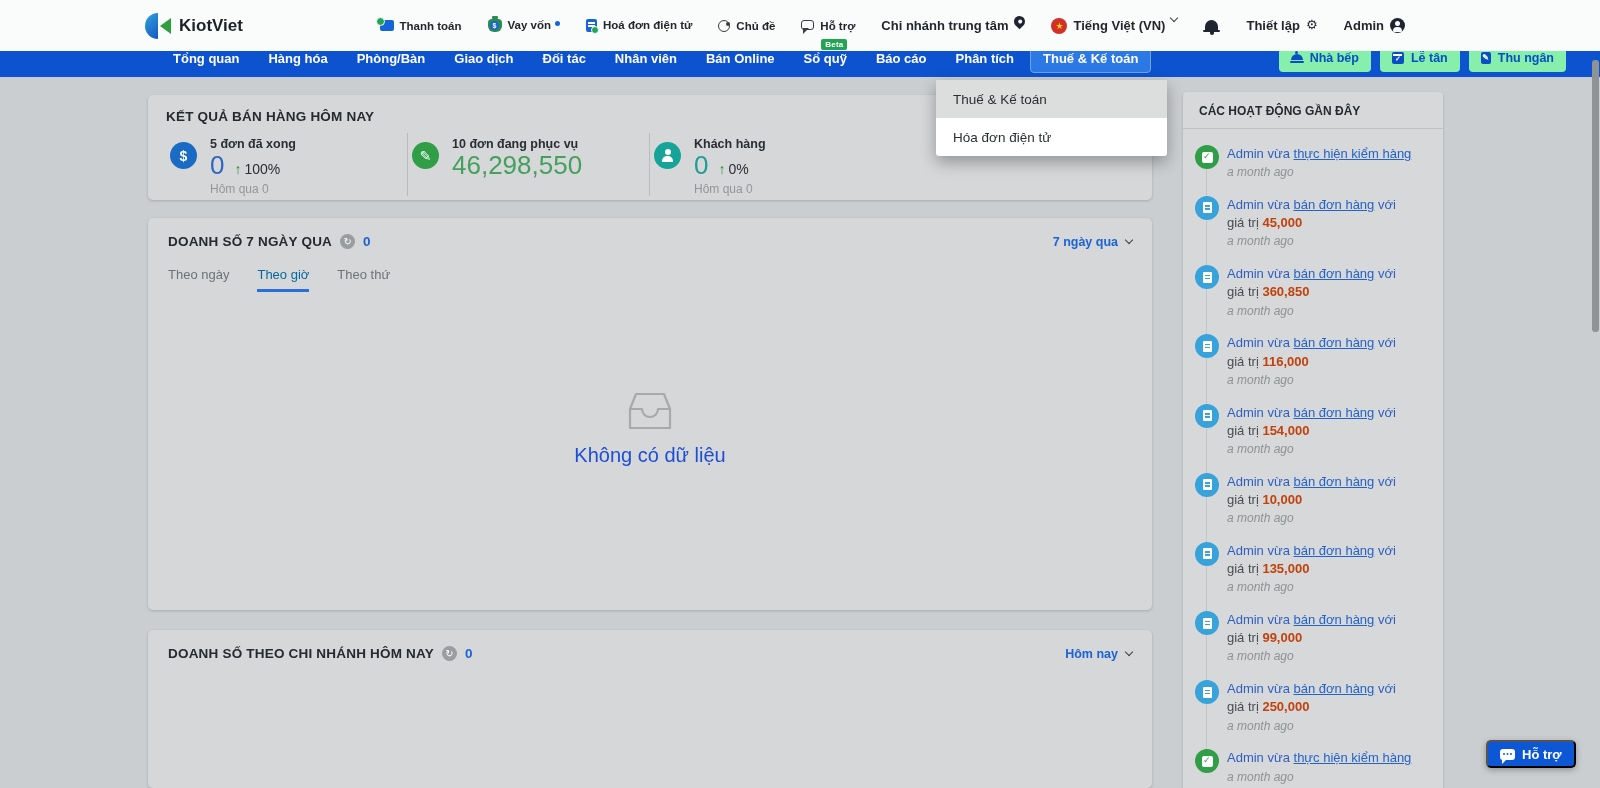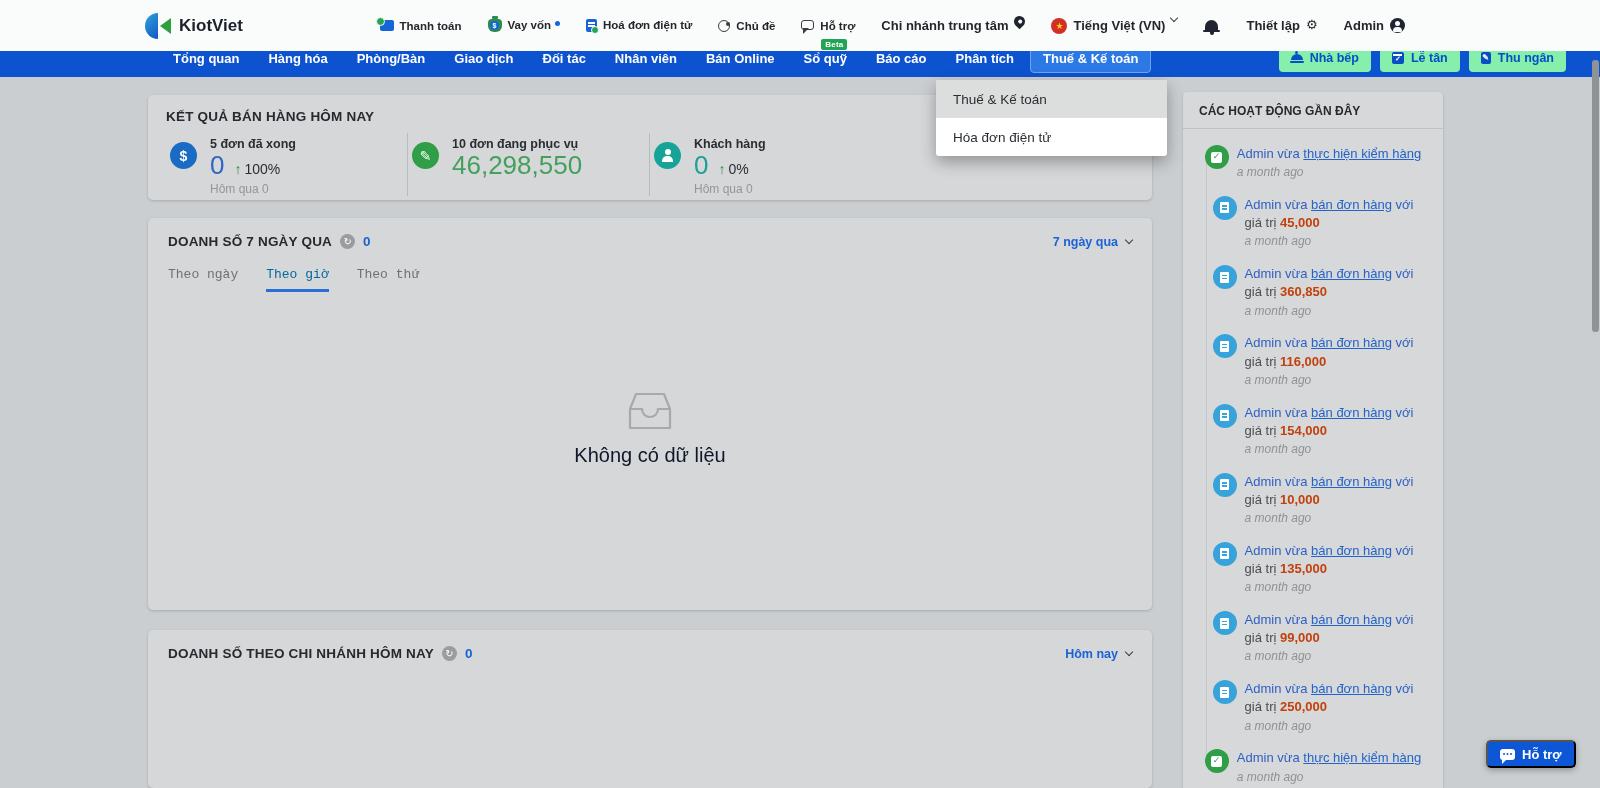--- a/index.html
+++ b/index.html
@@ -88,35 +88,35 @@
   .stat-value-row{display:flex;align-items:baseline;gap:10px;margin-top:1px;}
   .stat-value{font-size:26px;line-height:1.05;}
   .v-blue{color:#2e66c4;}.v-green{color:#44a05c;}.v-teal{color:#1f9e97;}
   .delta{font-size:14px;color:#2a2e33;}
   .delta .arrow{color:#2f8f3f;font-weight:bold;margin-right:3px;}
   .stat-sub{font-size:12px;color:#94979a;margin-top:3px;}
 
   
   .card2{left:148px;top:218px;width:1004px;height:392px;padding:16px 20px;}
   .tabs{display:flex;gap:28px;margin-top:18px;font-size:13px;color:#6e7276;}
-  .tab{padding-bottom:7px;cursor:pointer;font-family:Liberation Mono, monospace;}
+  .tab{padding-bottom:7px;cursor:pointer;}
   .tab.active{color:#0369a1;border-bottom:3px solid #2a6fd8;}
   .empty{position:absolute;left:0;right:0;top:172px;display:flex;flex-direction:column;align-items:center;gap:12px;}
-  .empty-text{font-size:20px;color:#0f172a;}
+  .empty-text{font-size:20px;color:#1d4ed8;}
 
   
   .card3{left:148px;top:630px;width:1004px;height:158px;padding:16px 20px;}
 
   
   .sidebar{position:absolute;left:1183px;top:92px;width:260px;height:696px;background:#d6d8d9;
     border-radius:4px 4px 0 0;box-shadow:0 1px 3px rgba(0,0,0,.18);overflow:hidden;}
   .sb-header{padding:12px 16px 10px;font-size:12px;font-weight:bold;color:#26292e;border-bottom:1px solid #bfc1c3;}
   .sb-list{position:relative;padding:16px 12px 0 12px;}
   .sb-timeline{position:absolute;left:23px;top:28px;bottom:30px;width:1px;background:#c3c5c7;}
-  .act{position:relative;display:flex;gap:8px;margin-bottom:15px;justify-content:center;}
+  .act{position:relative;display:flex;gap:8px;margin-bottom:15px;}
   .act-icon{width:24px;height:24px;border-radius:50%;flex:none;display:flex;align-items:center;justify-content:center;z-index:1;}
   .i-invoice{background:#38a3da;}
   .i-check{background:#2f9e46;}
   .g-doc{width:9px;height:11px;background:#fff;border-radius:1px;position:relative;}
   .g-doc::after{content:"";position:absolute;left:2px;top:3px;width:5px;height:1.5px;background:#38a3da;box-shadow:0 3px 0 #38a3da;}
   .g-clip{width:11px;height:11px;background:#fff;border-radius:2px;position:relative;}
   .g-clip::after{content:"✓";color:#2f9e46;font-size:9px;font-weight:bold;position:absolute;top:-1px;left:1.5px;}
   .act-text{font-size:13px;line-height:1.4;}
   .act-l1{color:#2e5fc2;}
   .act-link{color:#2563c9;text-decoration:underline;cursor:pointer;}

